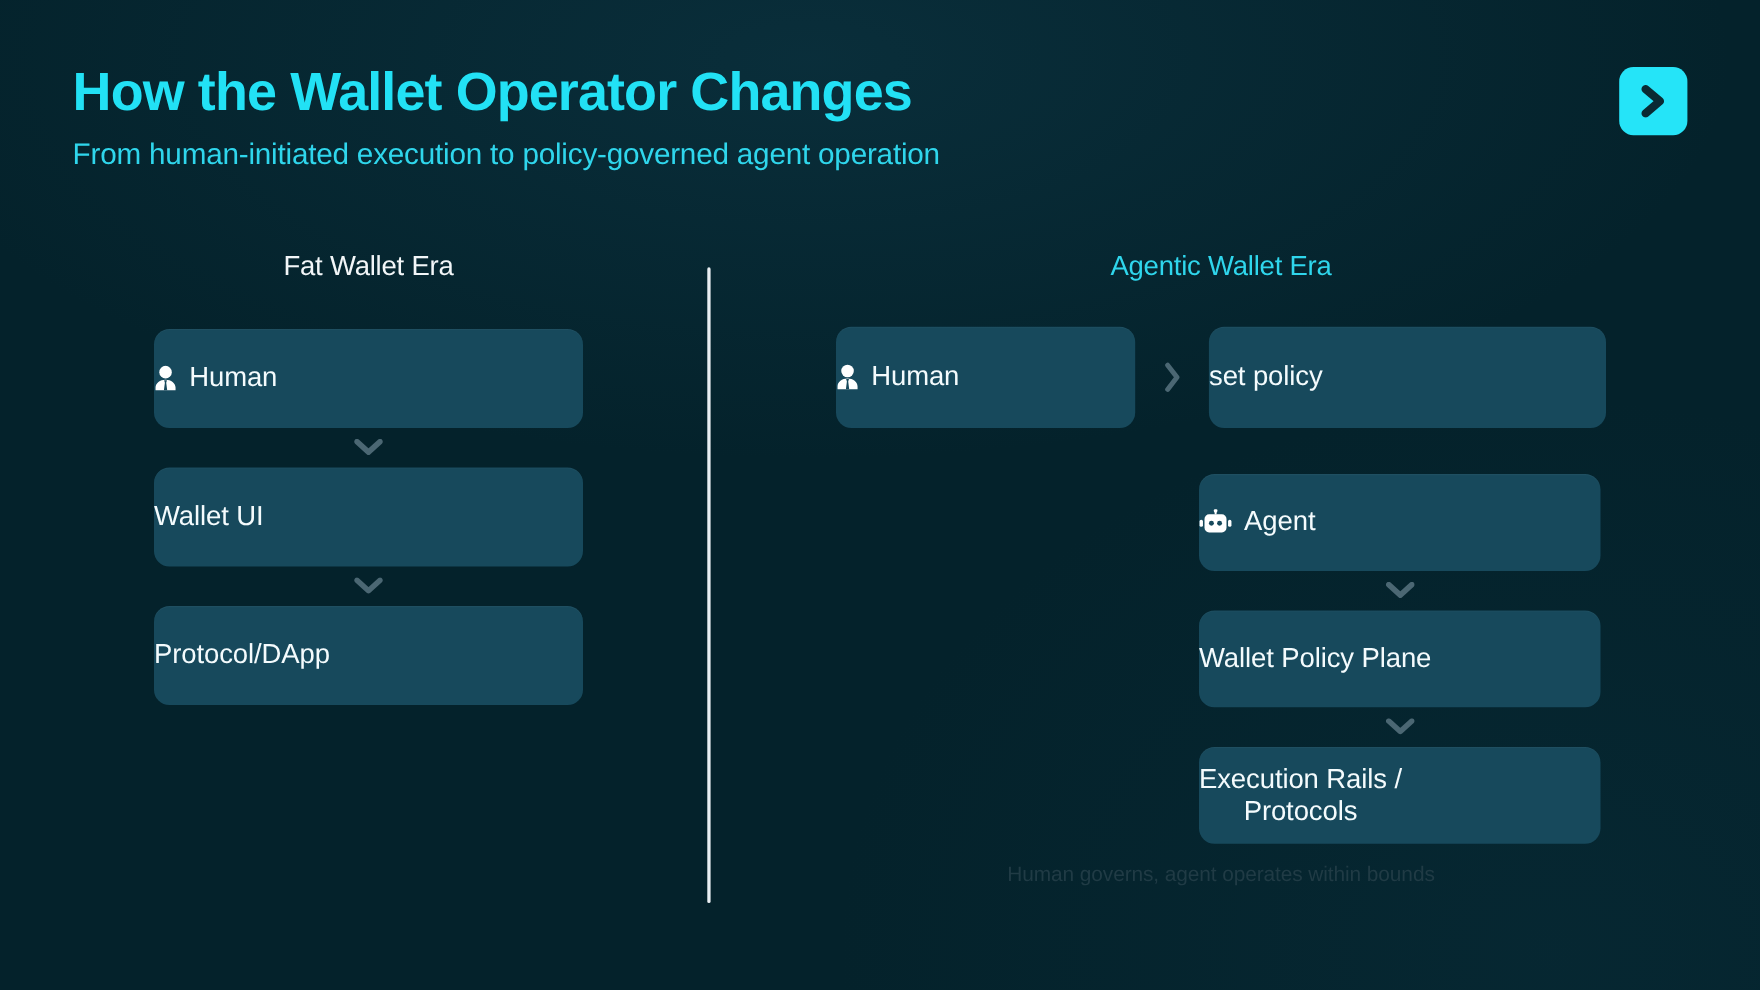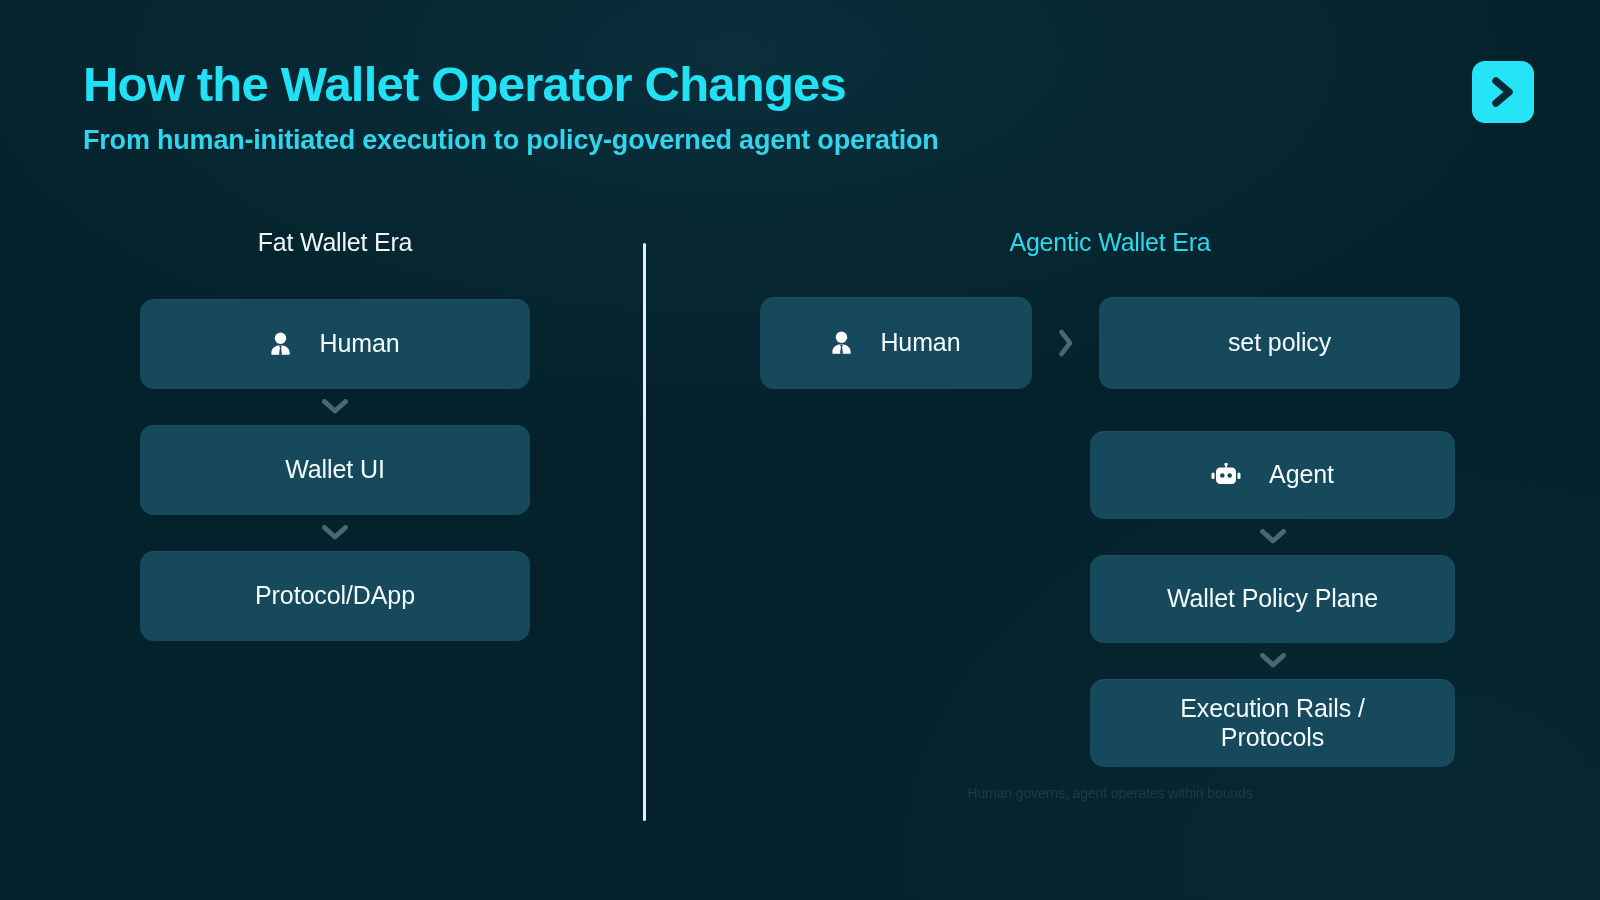--- a/index.html
+++ b/index.html
@@ -24,36 +24,36 @@
     inset: 0;
     background:
       radial-gradient(1200px 520px at 46% 6%, rgba(22,74,94,0.30), rgba(4,34,43,0) 70%),
       radial-gradient(900px 700px at 88% 96%, rgba(14,58,74,0.22), rgba(4,34,43,0) 72%);
     pointer-events: none;
   }
 
   
   .header {
     position: absolute;
-    left: 83px;
+    left: 66px;
     top: 58px;
     width: 1360px;
   }
   .title {
     font-size: 49px;
     font-weight: 700;
     letter-spacing: -0.8px;
     color: #22e1f5;
     line-height: 1.08;
     white-space: nowrap;
   }
   .subtitle {
     margin-top: 14px;
     font-size: 27px;
-    font-weight: 700;
+    font-weight: 400;
     color: #2fd6ec;
     letter-spacing: -0.2px;
     white-space: nowrap;
   }
 
   .brand-badge {
     position: absolute;
     right: 66px;
     top: 61px;
     width: 62px;
@@ -99,22 +99,22 @@
     white-space: nowrap;
   }
   .col-heading.light { color: #f2f6f8; }
   .col-heading.accent { color: #2fd6ec; }
 
   .node {
     background: #17495c;
     border-radius: 14px;
     display: flex;
     align-items: center;
-    justify-content: center;
-    gap: 28px;
+    justify-content: flex-start;
+    gap: 11px;
     color: #f4fbfd;
     font-size: 25px;
     font-weight: 400;
     letter-spacing: -0.1px;
     text-align: center;
     line-height: 1.18;
     box-shadow: 0 1px 0 rgba(255,255,255,0.035) inset;
   }
 
   .node-label { white-space: pre-line; }
@@ -157,21 +157,21 @@
     width: 365px;
   }
   .right-stack .node { width: 365px; }
   .node-agent  { height: 88px; }
   .node-plane  { height: 88px; }
   .node-rails  { height: 88px; }
 
   .caption-right {
     margin-top: 18px;
     text-align: center;
-    font-size: 14px;
+    font-size: 19px;
     color: #203b45;
     letter-spacing: -0.1px;
     white-space: nowrap;
   }
 
   svg { display: block; }
 </style>
 </head>
 <body>
 

